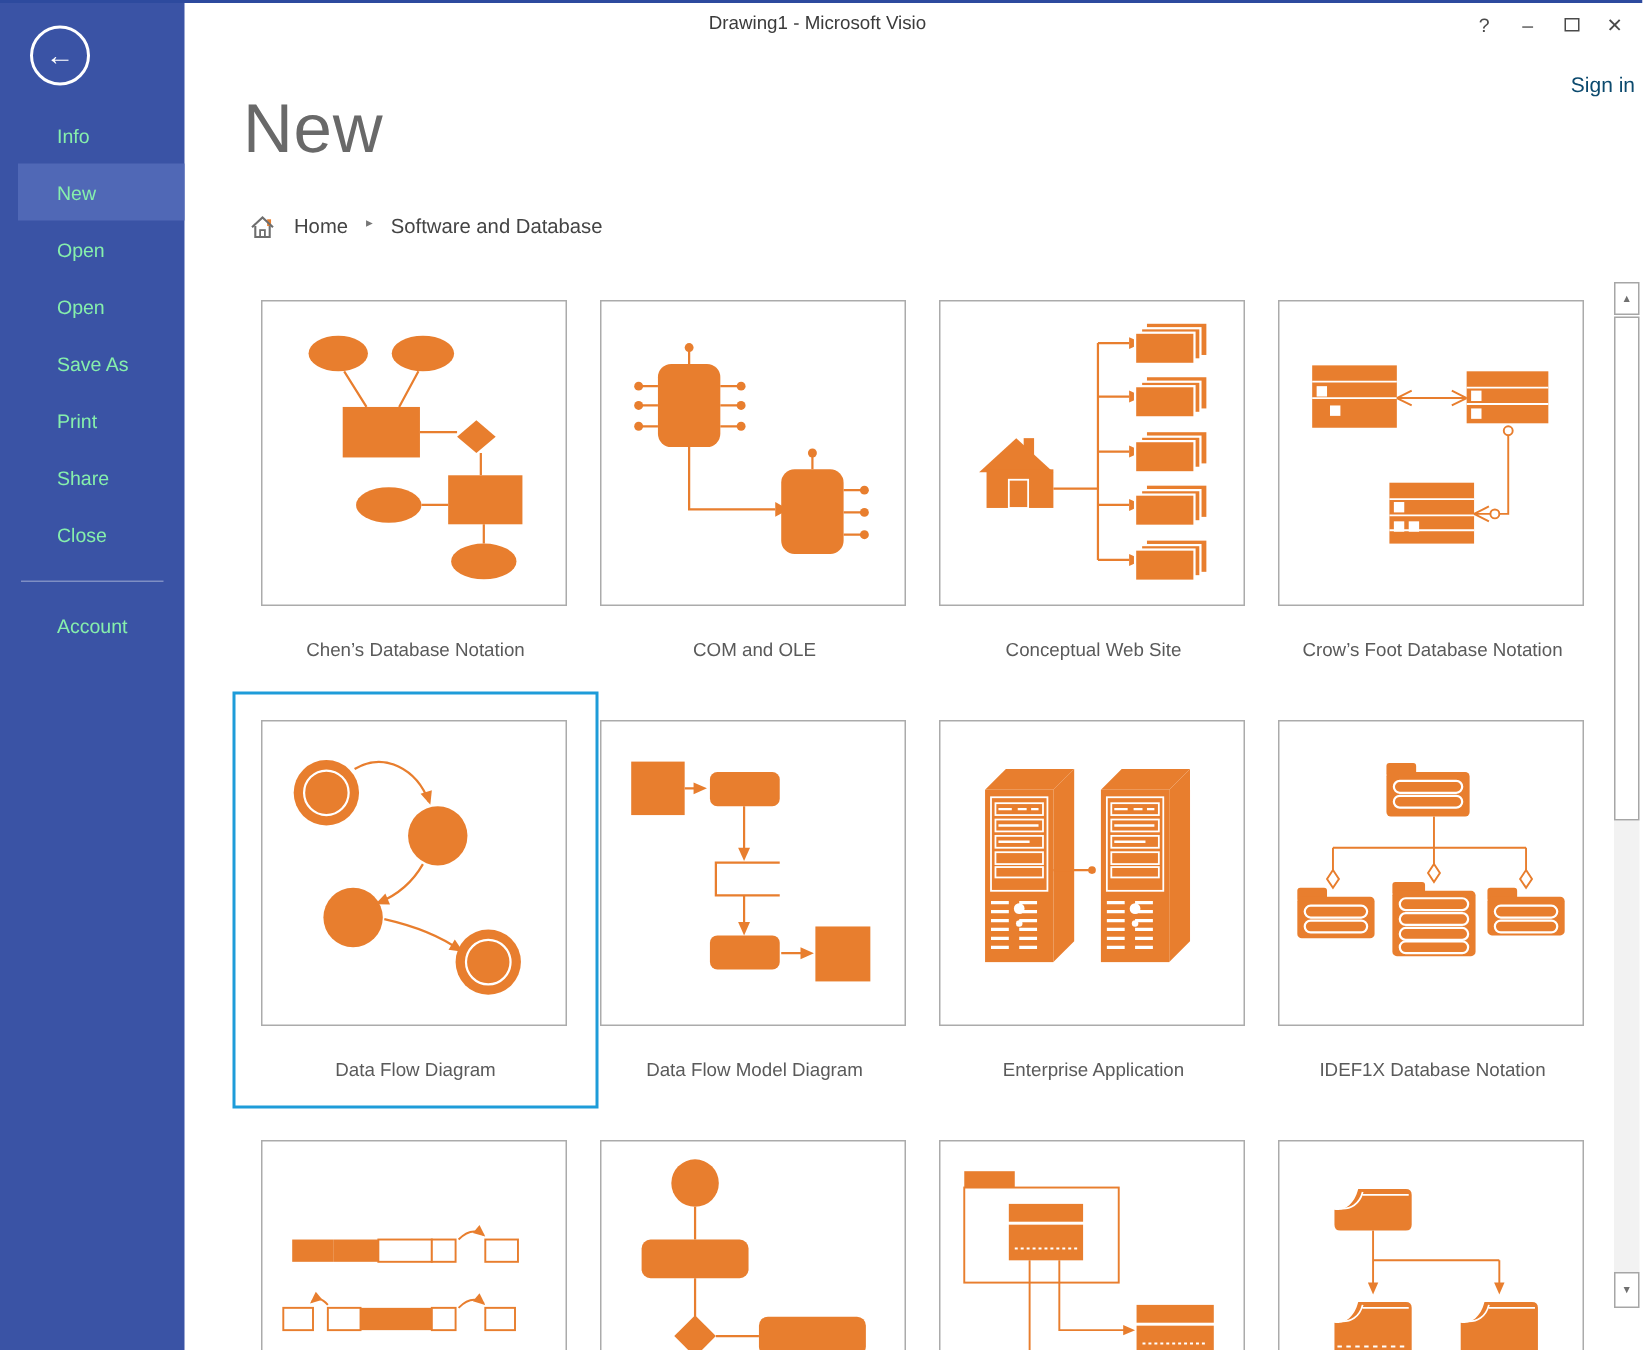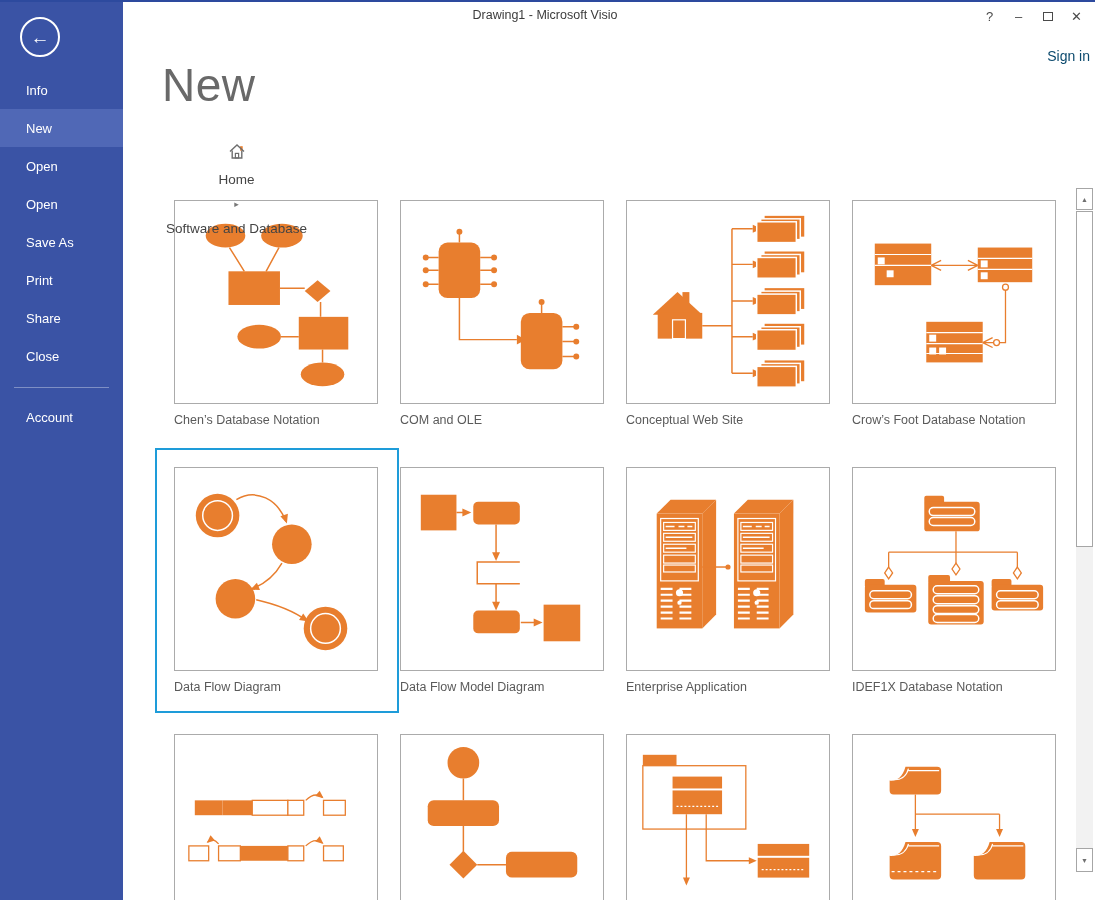--- a/index.html
+++ b/index.html
@@ -20,39 +20,39 @@
   .sign-in { position:absolute; right:5px; top:48px; font-size:14px; color:#0c4a6e; z-index:20; }
 
   
   .sidebar { position:absolute; left:0; top:0; width:123px; height:900px;
              background:#3a53a5; z-index:10; }
   .back-btn { margin:17px 0 0 20px; width:40px; height:40px; border:2px solid #fff;
               border-radius:50%; display:flex; align-items:center; justify-content:center;
               color:#fff; font-size:19px; line-height:1; }
   .nav { margin-top:14px; }
   .nav-item { height:38px; display:flex; align-items:center; padding-left:26px;
-              color:#ffffff; font-size:13px; }
+              color:#86efac; font-size:13px;margin-left:12px; }
   .nav-item.active { background:#5068b6; }
   .nav-divider { height:1px; background:rgba(255,255,255,.35); margin:12px 14px 10px 14px; }
 
   
   .page-title { position:absolute; left:162px; top:58px; font-size:46px; font-weight:200;
                 color:#696969; letter-spacing:.5px; z-index:5; }
-  .breadcrumb { position:absolute; left:166px; top:143px; display:flex; align-items:center;
-                gap:12px; font-size:13.5px; color:#444; z-index:5;flex-direction:column; }
+  .breadcrumb { position:absolute; left:166px; top:143px; display:flex; align-items:flex-start;
+                gap:12px; font-size:13.5px; color:#444; z-index:5; }
   .crumb-sep { font-size:9px; color:#777; }
 
   
   .grid { position:absolute; left:174px; top:200px; width:884px;
           display:grid; grid-template-columns:repeat(4,206px); column-gap:20px; row-gap:40px; }
   .tile { width:206px; }
   .tile.sel { outline:2px solid #1e9cd9; outline-offset:17px; }
   .thumb { width:204px; height:204px; border:1px solid #ababab; background:#fff; }
   .thumb svg { width:100%; height:100%; display:block; }
-  .tile-label { margin-top:9px; font-size:12.5px; color:#5a5a5a; }
+  .tile-label { margin-top:22px; font-size:12.5px; color:#5a5a5a;text-align:center; }
 
   
   .o   { fill:#e87e2e; }
   .ol  { stroke:#e87e2e; stroke-width:1.5; fill:none; }
   .ol2 { stroke:#e87e2e; stroke-width:1.3; fill:none; }
   .wl  { stroke:#fff; stroke-width:1.5; fill:none; }
   .wl2 { stroke:#fff; stroke-width:1.2; fill:none; }
   .ws  { fill:#e87e2e; stroke:#fff; stroke-width:1.5; }
   .wd  { stroke:#fff; stroke-width:1.3; fill:none; stroke-dasharray:2 2; }
   .ef  { fill:#fff; stroke:#e87e2e; stroke-width:1.3; }

